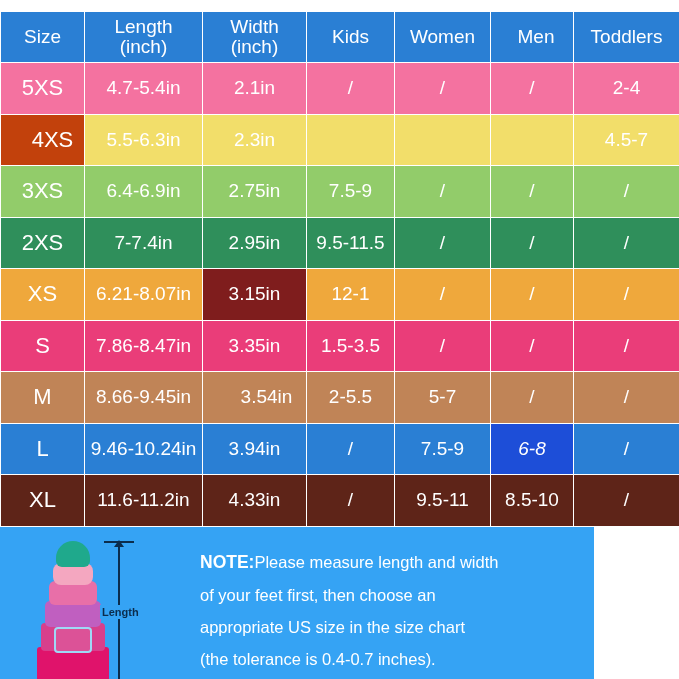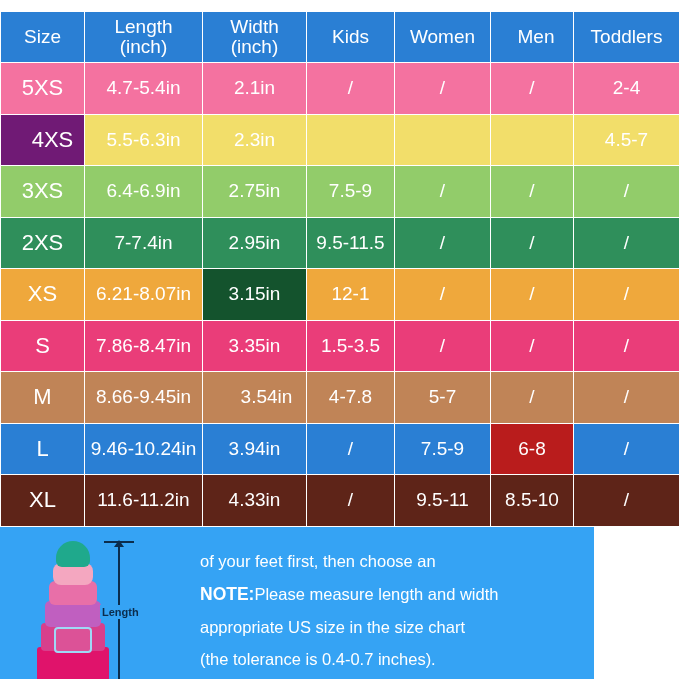--- a/index.html
+++ b/index.html
@@ -225,21 +225,21 @@
       <tr>
         <td class="size-cell" style="background: rgb(244, 114, 160);">5XS</td>
         <td style="background: rgb(244, 114, 160);">4.7-5.4in</td>
         <td style="background: rgb(244, 114, 160);">2.1in</td>
         <td style="background: rgb(244, 114, 160);">/</td>
         <td style="background: rgb(244, 114, 160);">/</td>
         <td style="background: rgb(244, 114, 160);">/</td>
         <td style="background: rgb(244, 114, 160);">2-4</td>
       </tr>
       <tr>
-        <td class="size-cell" style="background: #701a75; padding-left: 20px;">4XS</td>
+        <td class="size-cell" style="background: #c2410c; padding-left: 20px;">4XS</td>
         <td style="background: rgb(242, 222, 106);">5.5-6.3in</td>
         <td style="background: rgb(242, 222, 106);">2.3in</td>
         <td style="background: rgb(242, 222, 106);"></td>
         <td style="background: rgb(242, 222, 106);"></td>
         <td style="background: rgb(242, 222, 106);"></td>
         <td style="background: rgb(242, 222, 106);">4.5-7</td>
       </tr>
       <tr>
         <td class="size-cell" style="background: rgb(146, 204, 106);">3XS</td>
         <td style="background: rgb(146, 204, 106);">6.4-6.9in</td>
@@ -254,51 +254,51 @@
         <td style="background: rgb(47, 143, 91);">7-7.4in</td>
         <td style="background: rgb(47, 143, 91);">2.95in</td>
         <td style="background: rgb(47, 143, 91);">9.5-11.5</td>
         <td style="background: rgb(47, 143, 91);">/</td>
         <td style="background: rgb(47, 143, 91);">/</td>
         <td style="background: rgb(47, 143, 91);">/</td>
       </tr>
       <tr>
         <td class="size-cell" style="background: rgb(239, 168, 60);">XS</td>
         <td style="background: rgb(239, 168, 60);">6.21-8.07in</td>
-        <td style="background: #14532d;">3.15in</td>
+        <td style="background: #7f1d1d;">3.15in</td>
         <td style="background: rgb(239, 168, 60);">12-1</td>
         <td style="background: rgb(239, 168, 60);">/</td>
         <td style="background: rgb(239, 168, 60);">/</td>
         <td style="background: rgb(239, 168, 60);">/</td>
       </tr>
       <tr>
         <td class="size-cell" style="background: rgb(234, 61, 121);">S</td>
         <td style="background: rgb(234, 61, 121);">7.86-8.47in</td>
         <td style="background: rgb(234, 61, 121);">3.35in</td>
         <td style="background: rgb(234, 61, 121);">1.5-3.5</td>
         <td style="background: rgb(234, 61, 121);">/</td>
         <td style="background: rgb(234, 61, 121);">/</td>
         <td style="background: rgb(234, 61, 121);">/</td>
       </tr>
       <tr>
         <td class="size-cell" style="background: rgb(192, 132, 87);">M</td>
         <td style="background: rgb(192, 132, 87);">8.66-9.45in</td>
         <td style="background: rgb(192, 132, 87); padding-left: 24px;">3.54in</td>
-        <td style="background: rgb(192, 132, 87);">4-7.8</td>
+        <td style="background: rgb(192, 132, 87);">2-5.5</td>
         <td style="background: rgb(192, 132, 87);">5-7</td>
         <td style="background: rgb(192, 132, 87);">/</td>
         <td style="background: rgb(192, 132, 87);">/</td>
       </tr>
       <tr>
         <td class="size-cell" style="background: rgb(42, 127, 212);">L</td>
         <td style="background: rgb(42, 127, 212);">9.46-10.24in</td>
         <td style="background: rgb(42, 127, 212);">3.94in</td>
         <td style="background: rgb(42, 127, 212);">/</td>
         <td style="background: rgb(42, 127, 212);">7.5-9</td>
-        <td style="background: #b91c1c;">6-8</td>
+        <td style="background: #1d4ed8; font-style: italic;">6-8</td>
         <td style="background: rgb(42, 127, 212);">/</td>
       </tr>
       <tr>
         <td class="size-cell" style="background: rgb(94, 36, 24);">XL</td>
         <td style="background: rgb(94, 36, 24);">11.6-11.2in</td>
         <td style="background: rgb(94, 36, 24);">4.33in</td>
         <td style="background: rgb(94, 36, 24);">/</td>
         <td style="background: rgb(94, 36, 24);">9.5-11</td>
         <td style="background: rgb(94, 36, 24);">8.5-10</td>
         <td style="background: rgb(94, 36, 24);">/</td>
@@ -318,20 +318,20 @@
         <div class="strap"></div>
       </div>
       <div class="len-cap-top"></div>
       <div class="len-cap-bot"></div>
       <div class="len-arrow"></div>
       <div class="len-label">Length</div>
 
       <div class="wid-label">Width</div>
     </div>
     <div class="note-text">
+      <div><span class="note-label">NOTE:</span><span>Please measure length and width</span></div>
       <div>of your feet first, then choose an</div>
-      <div><span class="note-label">NOTE:</span><span>Please measure length and width</span></div>
       <div>appropriate US size in the size chart</div>
       <div>(the tolerance is 0.4-0.7 inches).</div>
     </div>
   </div>
 
 </div>
 
 </body></html>

